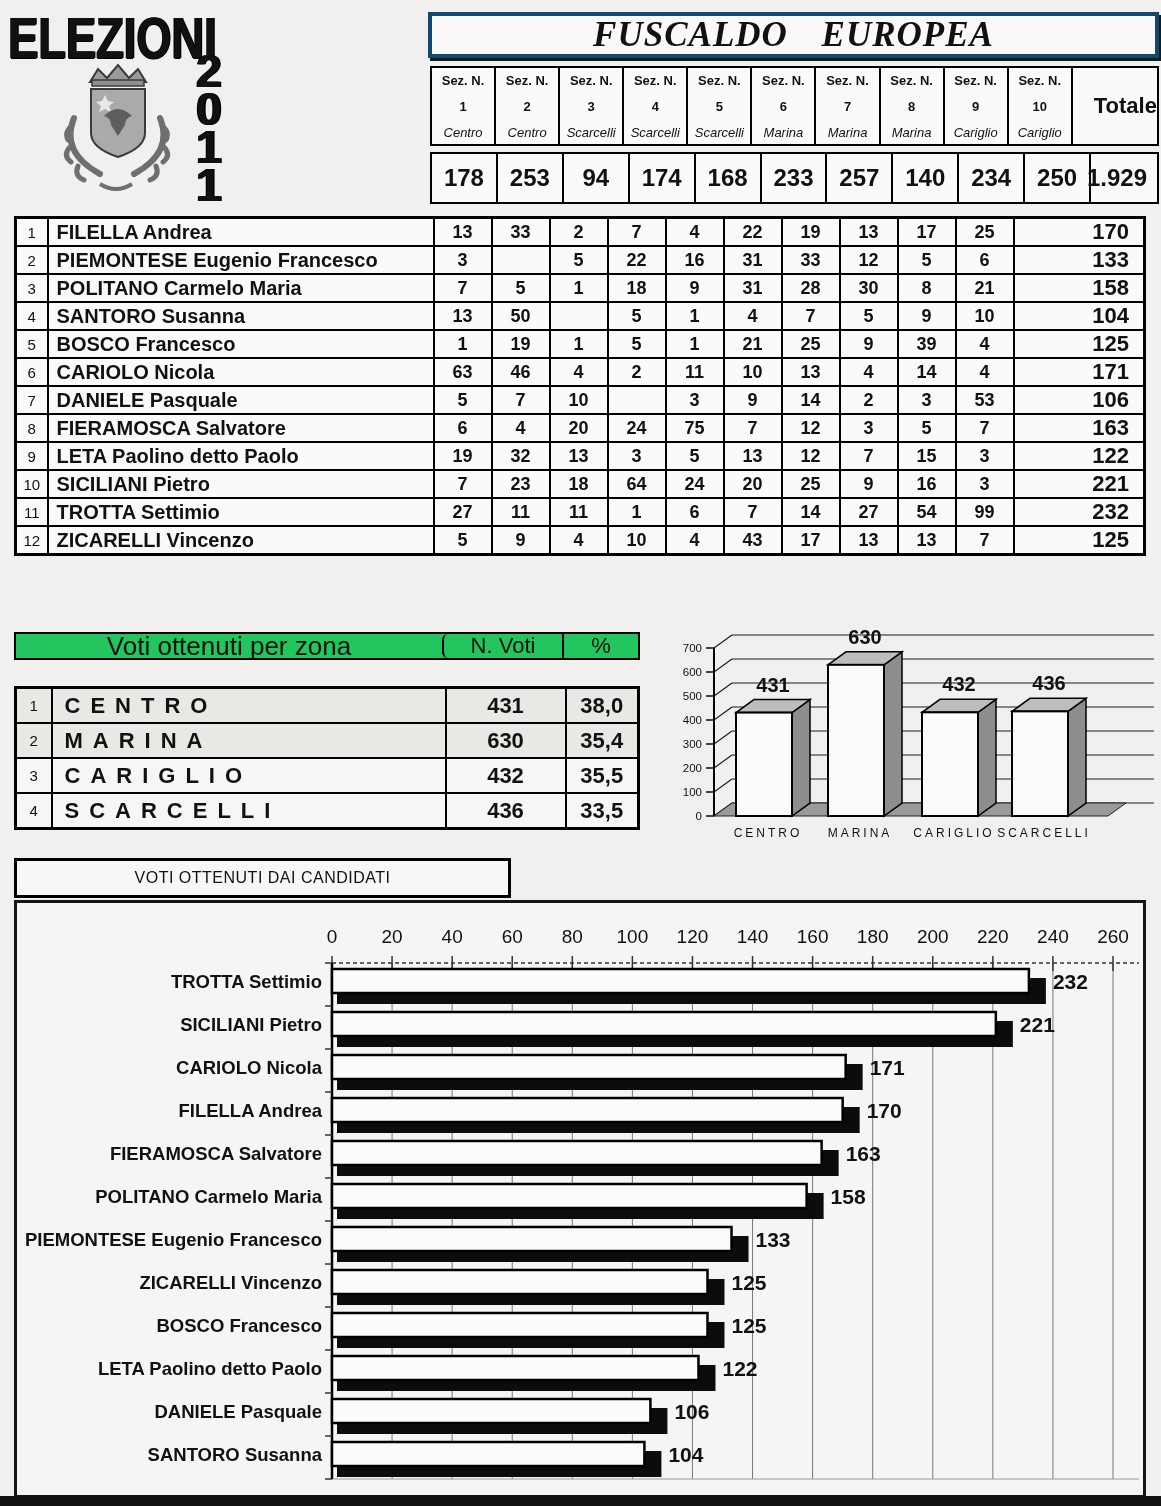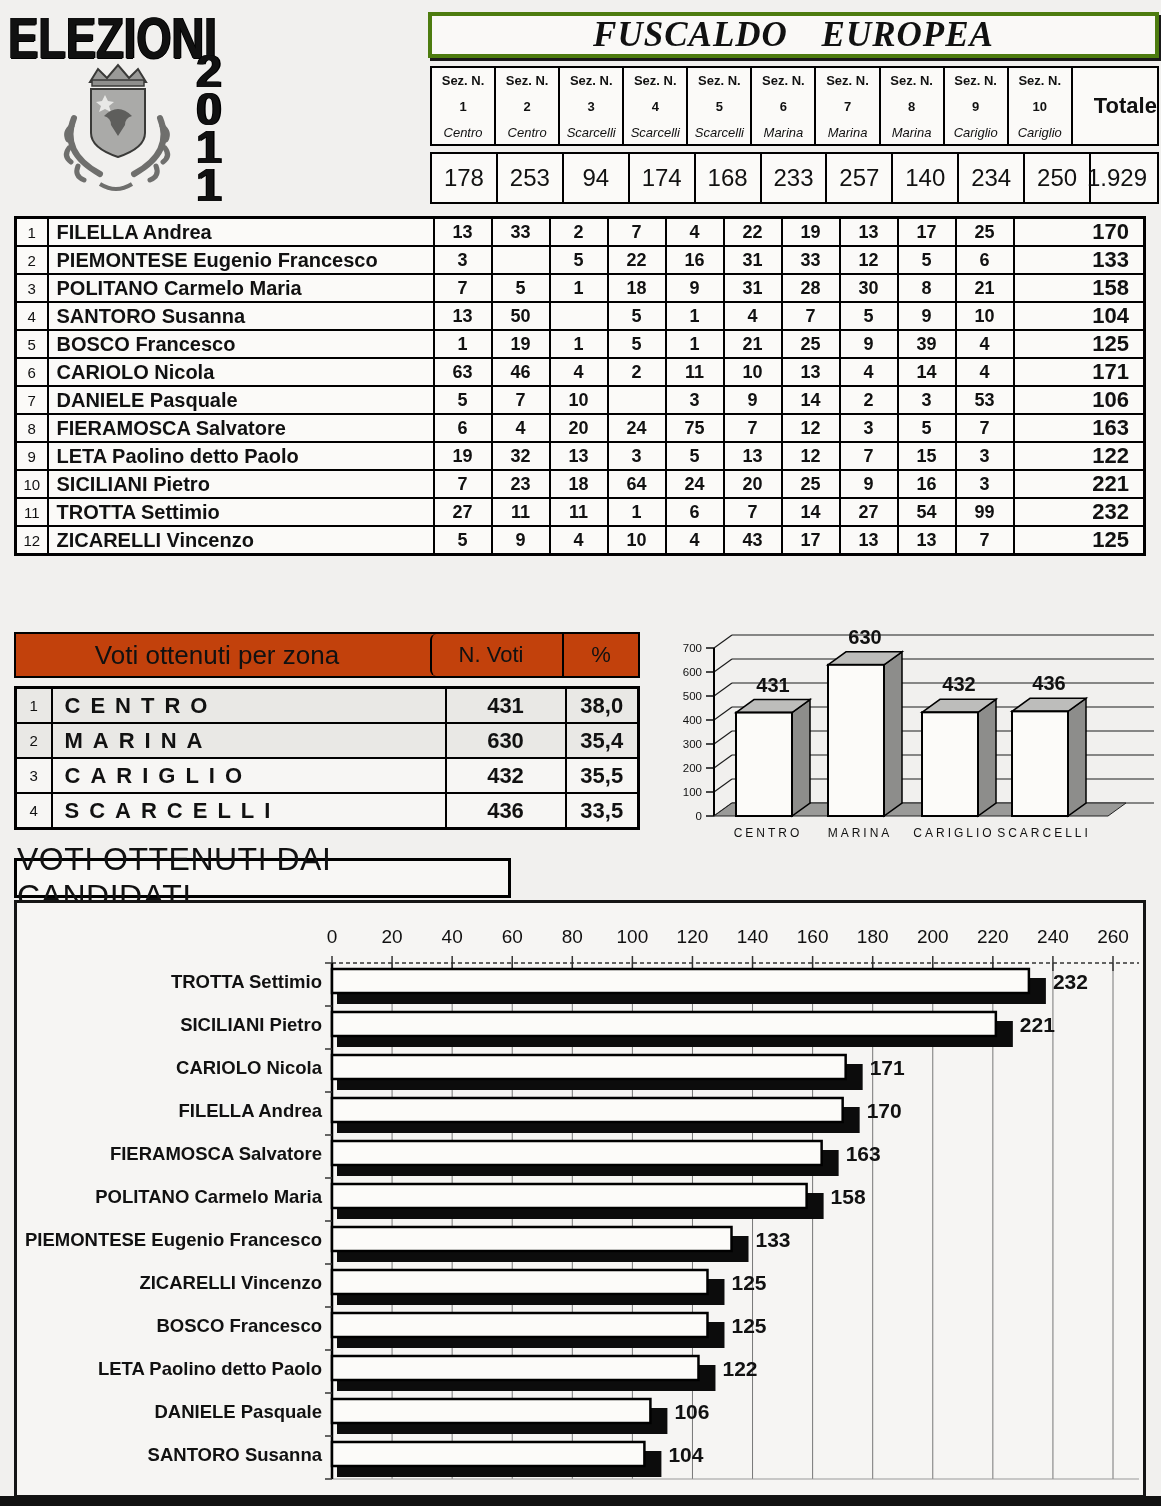--- a/index.html
+++ b/index.html
@@ -9,68 +9,68 @@
   .abs{position:absolute;}
   
   #logo-title{left:8px;top:4px;font-size:58px;font-weight:700;letter-spacing:0px;
       transform:scaleX(.78);transform-origin:left top;
       text-shadow:1.5px 0 #000,-1px 0 #000,0 1px #000;white-space:nowrap;}
   #logo-year{left:196px;top:52px;display:flex;flex-direction:column;}
   #logo-year span{font-size:46px;font-weight:700;line-height:38px;text-align:center;
       text-shadow:1.5px 0 #000,-1px 0 #000;}
   #crest{left:36px;top:56px;}
   
-  #title-box{left:428px;top:12px;width:731px;height:46px;border:4px solid #4d7c0f;background:#faf9f7;
+  #title-box{left:428px;top:12px;width:731px;height:46px;border:4px solid #0c4a6e;background:#faf9f7;
       display:flex;align-items:center;justify-content:center;box-sizing:border-box;
       box-shadow:2px 3px 0 #1a1a1a;}
   #title-box span{font-family:"Liberation Serif",serif;font-style:italic;font-weight:bold;
       font-size:35px;letter-spacing:1px;word-spacing:24px;}
   
   #sections-header{left:430px;top:66px;width:729px;height:80px;display:flex;
       border:2px solid #000;background:#fbfaf8;box-sizing:border-box;}
   .sez-cell{width:70px;border-right:2px solid #000;display:flex;flex-direction:column;
       justify-content:space-between;align-items:center;padding:5px 0 4px;box-sizing:border-box;}
   .sez-l1,.sez-l2{font-size:13px;font-weight:bold;}
   .sez-l3{font-size:13px;font-style:italic;}
   .tot-head{flex:1;display:flex;align-items:center;justify-content:center;
       font-size:22px;font-weight:bold;margin-left:21px;}
   #sections-totals{left:430px;top:152px;width:729px;height:52px;display:flex;box-sizing:border-box;}
   .tot-cell{width:70px;border:2px solid #000;margin-left:-2px;display:flex;align-items:center;
-      justify-content:center;font-size:24px;font-weight:normal;background:#fbfaf8;box-sizing:border-box;}
+      justify-content:center;font-size:24px;font-weight:bold;background:#fbfaf8;box-sizing:border-box;}
   .tot-cell:first-child{margin-left:0;}
   .tot-cell.grand{flex:1;justify-content:flex-end;padding-right:10px;}
   
   #candidates-table{position:absolute;left:14px;top:216px;width:1132px;border-collapse:collapse;
       table-layout:fixed;background:#fbfaf8;border:3px solid #000;}
   #candidates-table td{border:2px solid #000;height:26px;padding:0;overflow:hidden;white-space:nowrap;}
   .c-idx{font-size:15px;text-align:center;}
   .c-name{font-size:20px;font-weight:bold;padding-left:8px !important;}
   .c-v{font-size:18px;font-weight:bold;text-align:center;}
   .c-tot{font-size:22px;font-weight:bold;text-align:right;padding-right:14px !important;}
   
-  #zone-header{left:14px;top:632px;width:626px;height:46px;display:flex;border:2px solid #000;
-      background:#c2410c;box-sizing:border-box;gap:12px;}
+  #zone-header{left:14px;top:632px;width:626px;height:28px;display:flex;border:2px solid #000;
+      background:#22c55e;box-sizing:border-box;}
   .zh-title{flex:1;display:flex;align-items:center;justify-content:center;font-size:26px;}
   .zh-voti{width:120px;border-left:2px solid #000;display:flex;align-items:center;
       justify-content:center;font-size:22px;box-sizing:border-box;border-radius:6px;}
   .zh-pct{width:76px;border-left:2px solid #000;display:flex;align-items:center;
       justify-content:center;font-size:22px;box-sizing:border-box;}
   #zone-table{position:absolute;left:14px;top:686px;width:626px;border-collapse:collapse;
       border:3px solid #000;background:#f7f6f4;table-layout:fixed;}
   #zone-table td{border:2px solid #000;height:33px;padding:0;}
   .z-idx{font-size:15px;text-align:center;}
   .z-name{font-size:22px;font-weight:bold;letter-spacing:10px;padding-left:12px !important;}
   .z-voti{font-size:22px;font-weight:bold;text-align:center;}
   .z-pct{font-size:22px;font-weight:bold;text-align:center;}
   .shade{background:#e9e8e5;}
   
   #zone-chart{left:656px;top:608px;width:505px;height:242px;}
   #cand-chart-title{left:14px;top:858px;width:497px;height:40px;border:3px solid #000;
       background:#f8f7f5;display:flex;align-items:center;justify-content:center;box-sizing:border-box;}
-  #cand-chart-title span{font-size:32px;letter-spacing:.5px;}
+  #cand-chart-title span{font-size:16px;letter-spacing:.5px;}
   #cand-chart{left:14px;top:900px;width:1132px;height:598px;border:3px solid #151515;
       background:#f6f5f3;box-sizing:border-box;}
   #scan-strip{left:0;top:1496px;width:1161px;height:10px;background:#121212;}
   svg text{font-family:"Liberation Sans",sans-serif;}
 </style>
 </head>
 <body>
 
 <div class="page">
 

